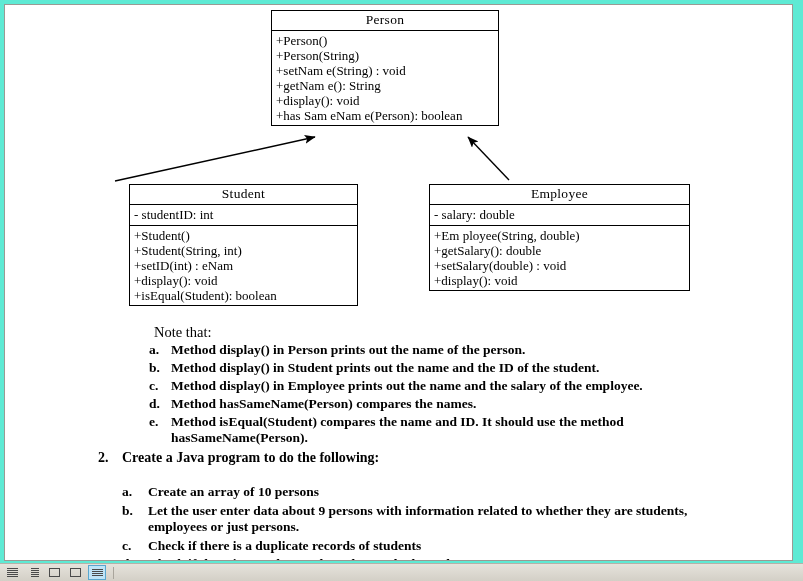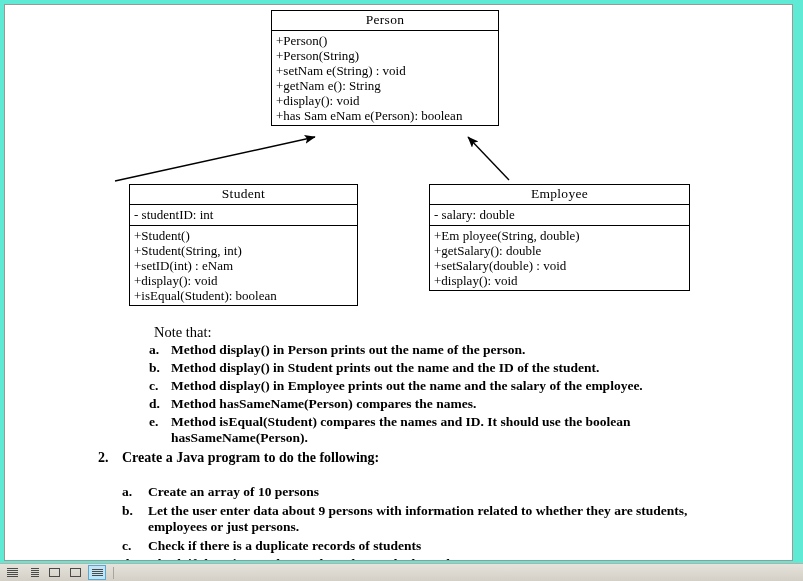--- a/index.html
+++ b/index.html
@@ -257,21 +257,21 @@
       <li class="alpha-item">
         <span class="alpha-mark">c.</span>
         <span class="alpha-text">Method display() in Employee prints out the name and the salary of the employee.</span>
       </li>
       <li class="alpha-item">
         <span class="alpha-mark">d.</span>
         <span class="alpha-text">Method hasSameName(Person) compares the names.</span>
       </li>
       <li class="alpha-item">
         <span class="alpha-mark">e.</span>
-        <span class="alpha-text">Method isEqual(Student)  compares the names and ID. It should use the boolean hasSameName(Person).</span>
+        <span class="alpha-text">Method isEqual(Student)  compares the name and ID. It should use the method hasSameName(Person).</span>
       </li>
     </ul>
 
     <div id="task-number">
       <span class="num-mark">2.</span>
       <span>Create a Java program to do the following:</span>
     </div>
 
     <ul class="alpha-list" id="task-list">
       <li class="alpha-item">

